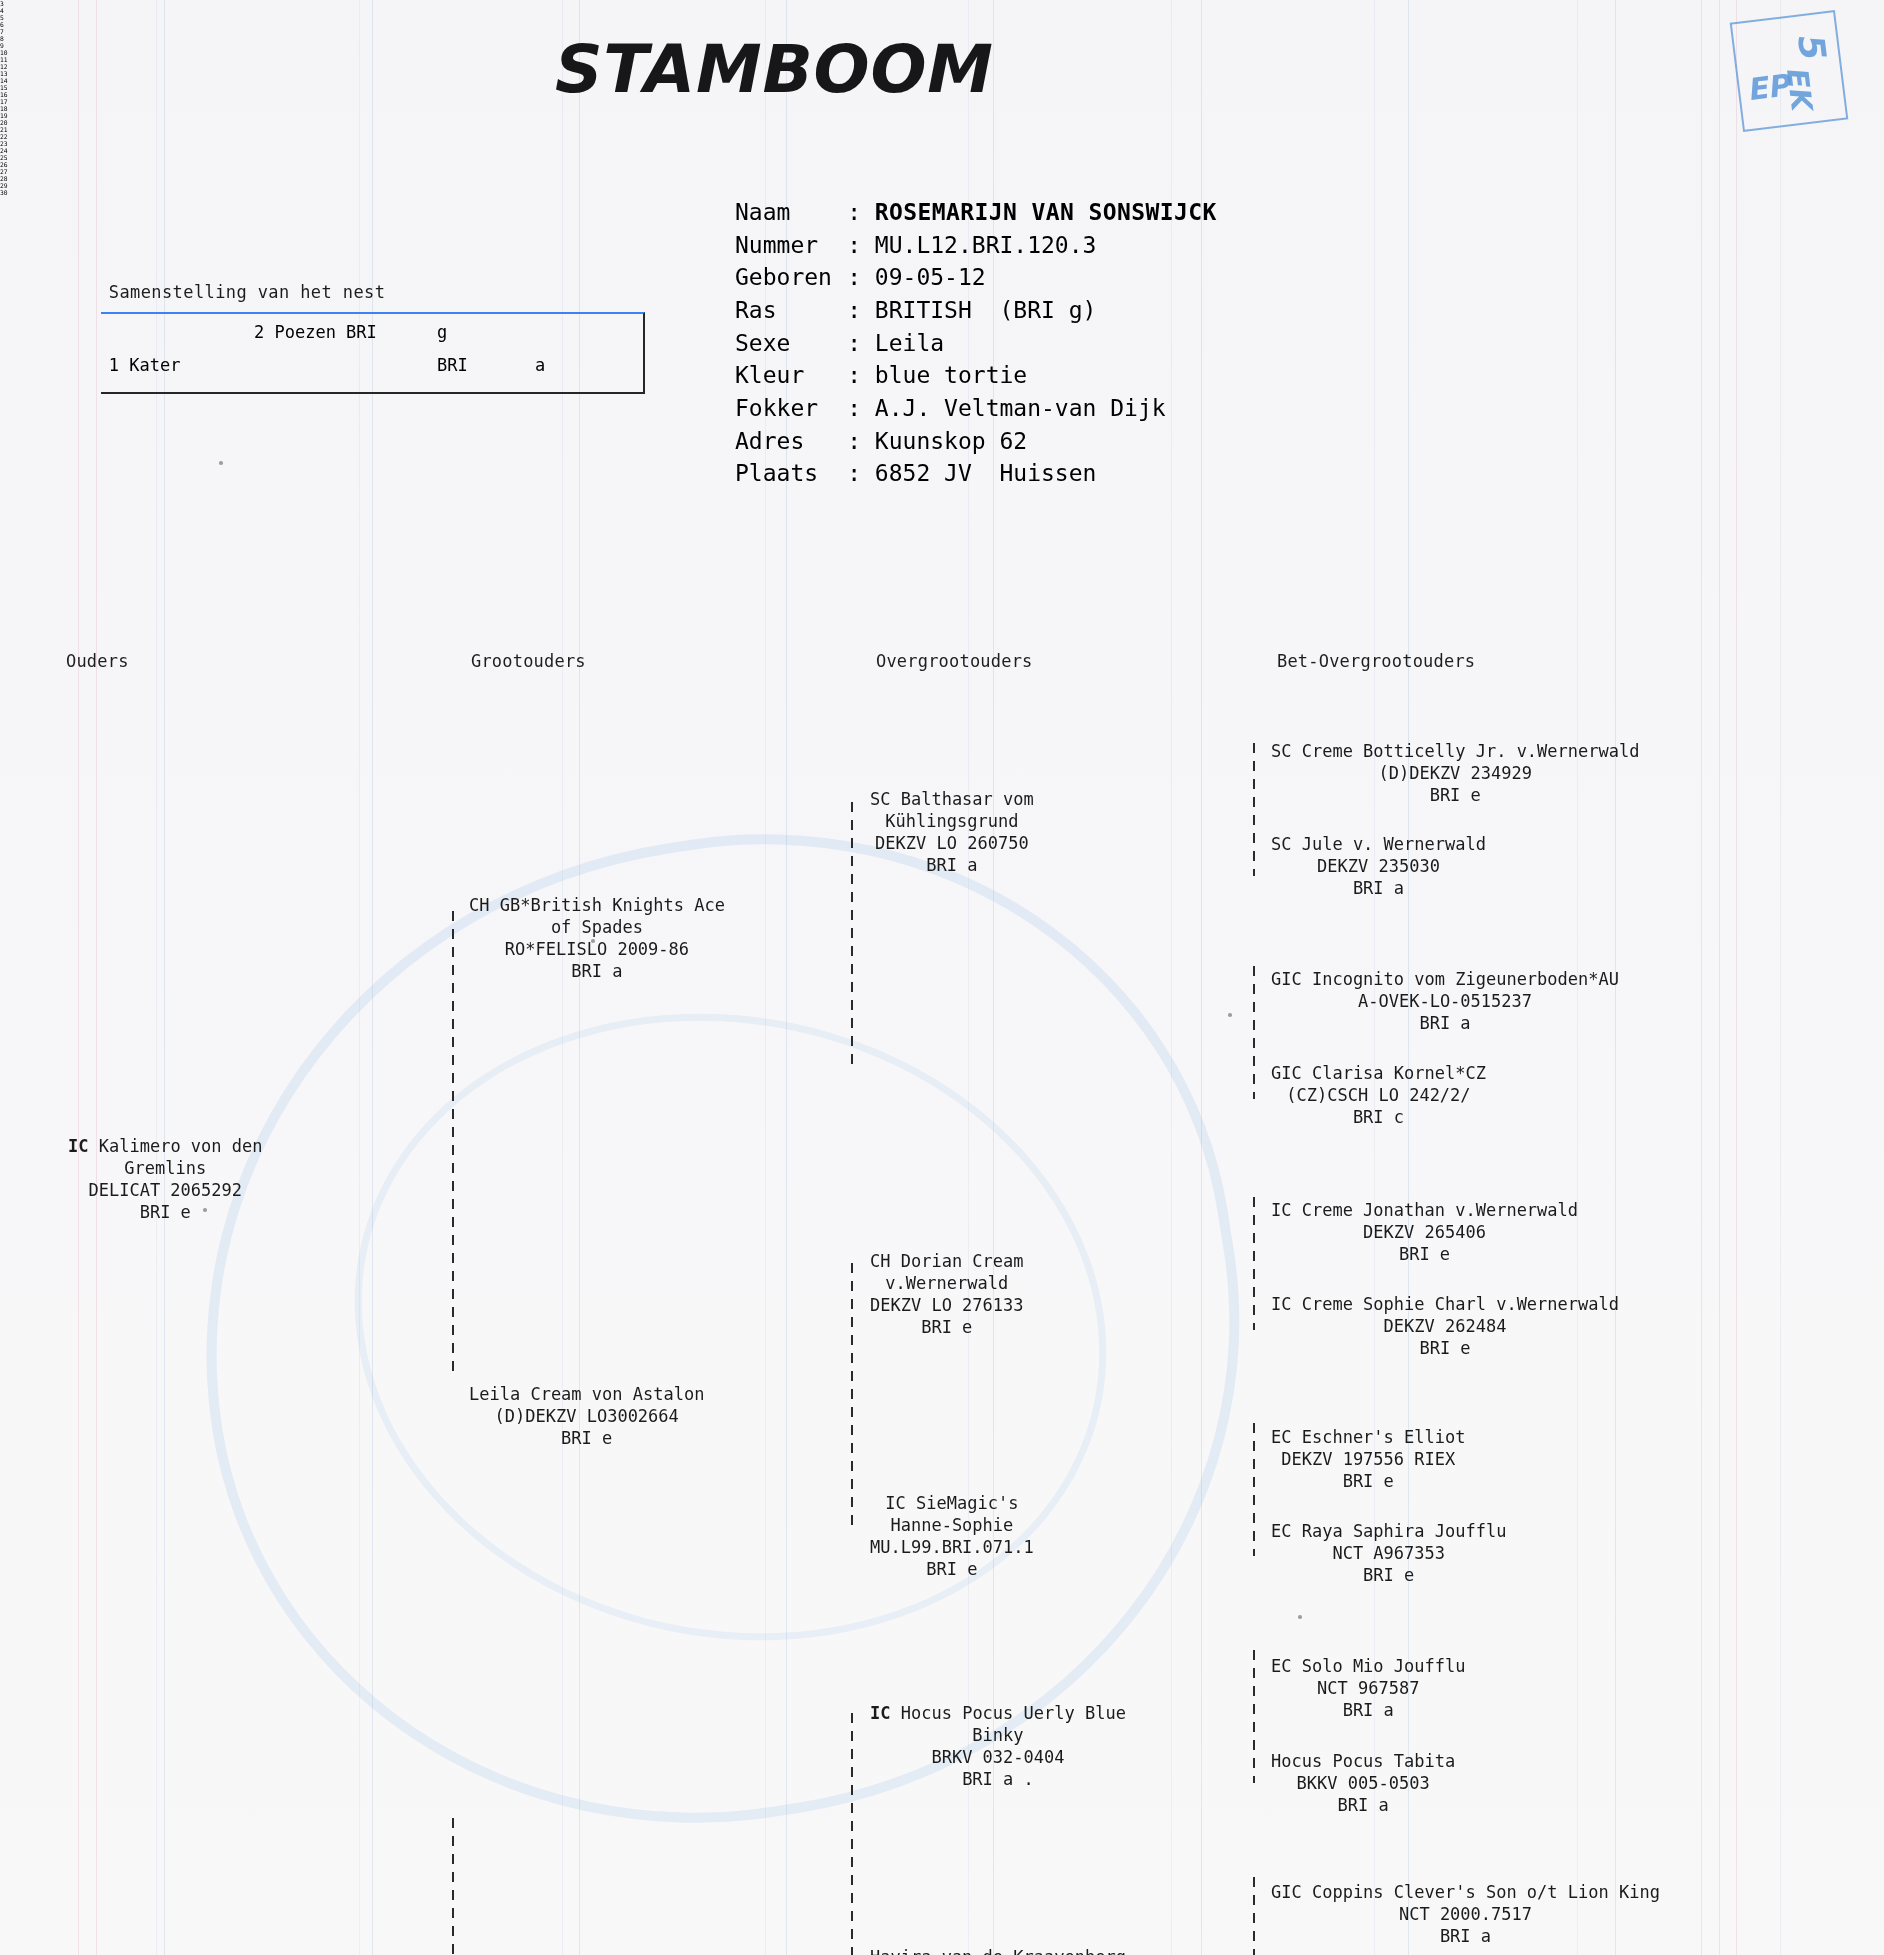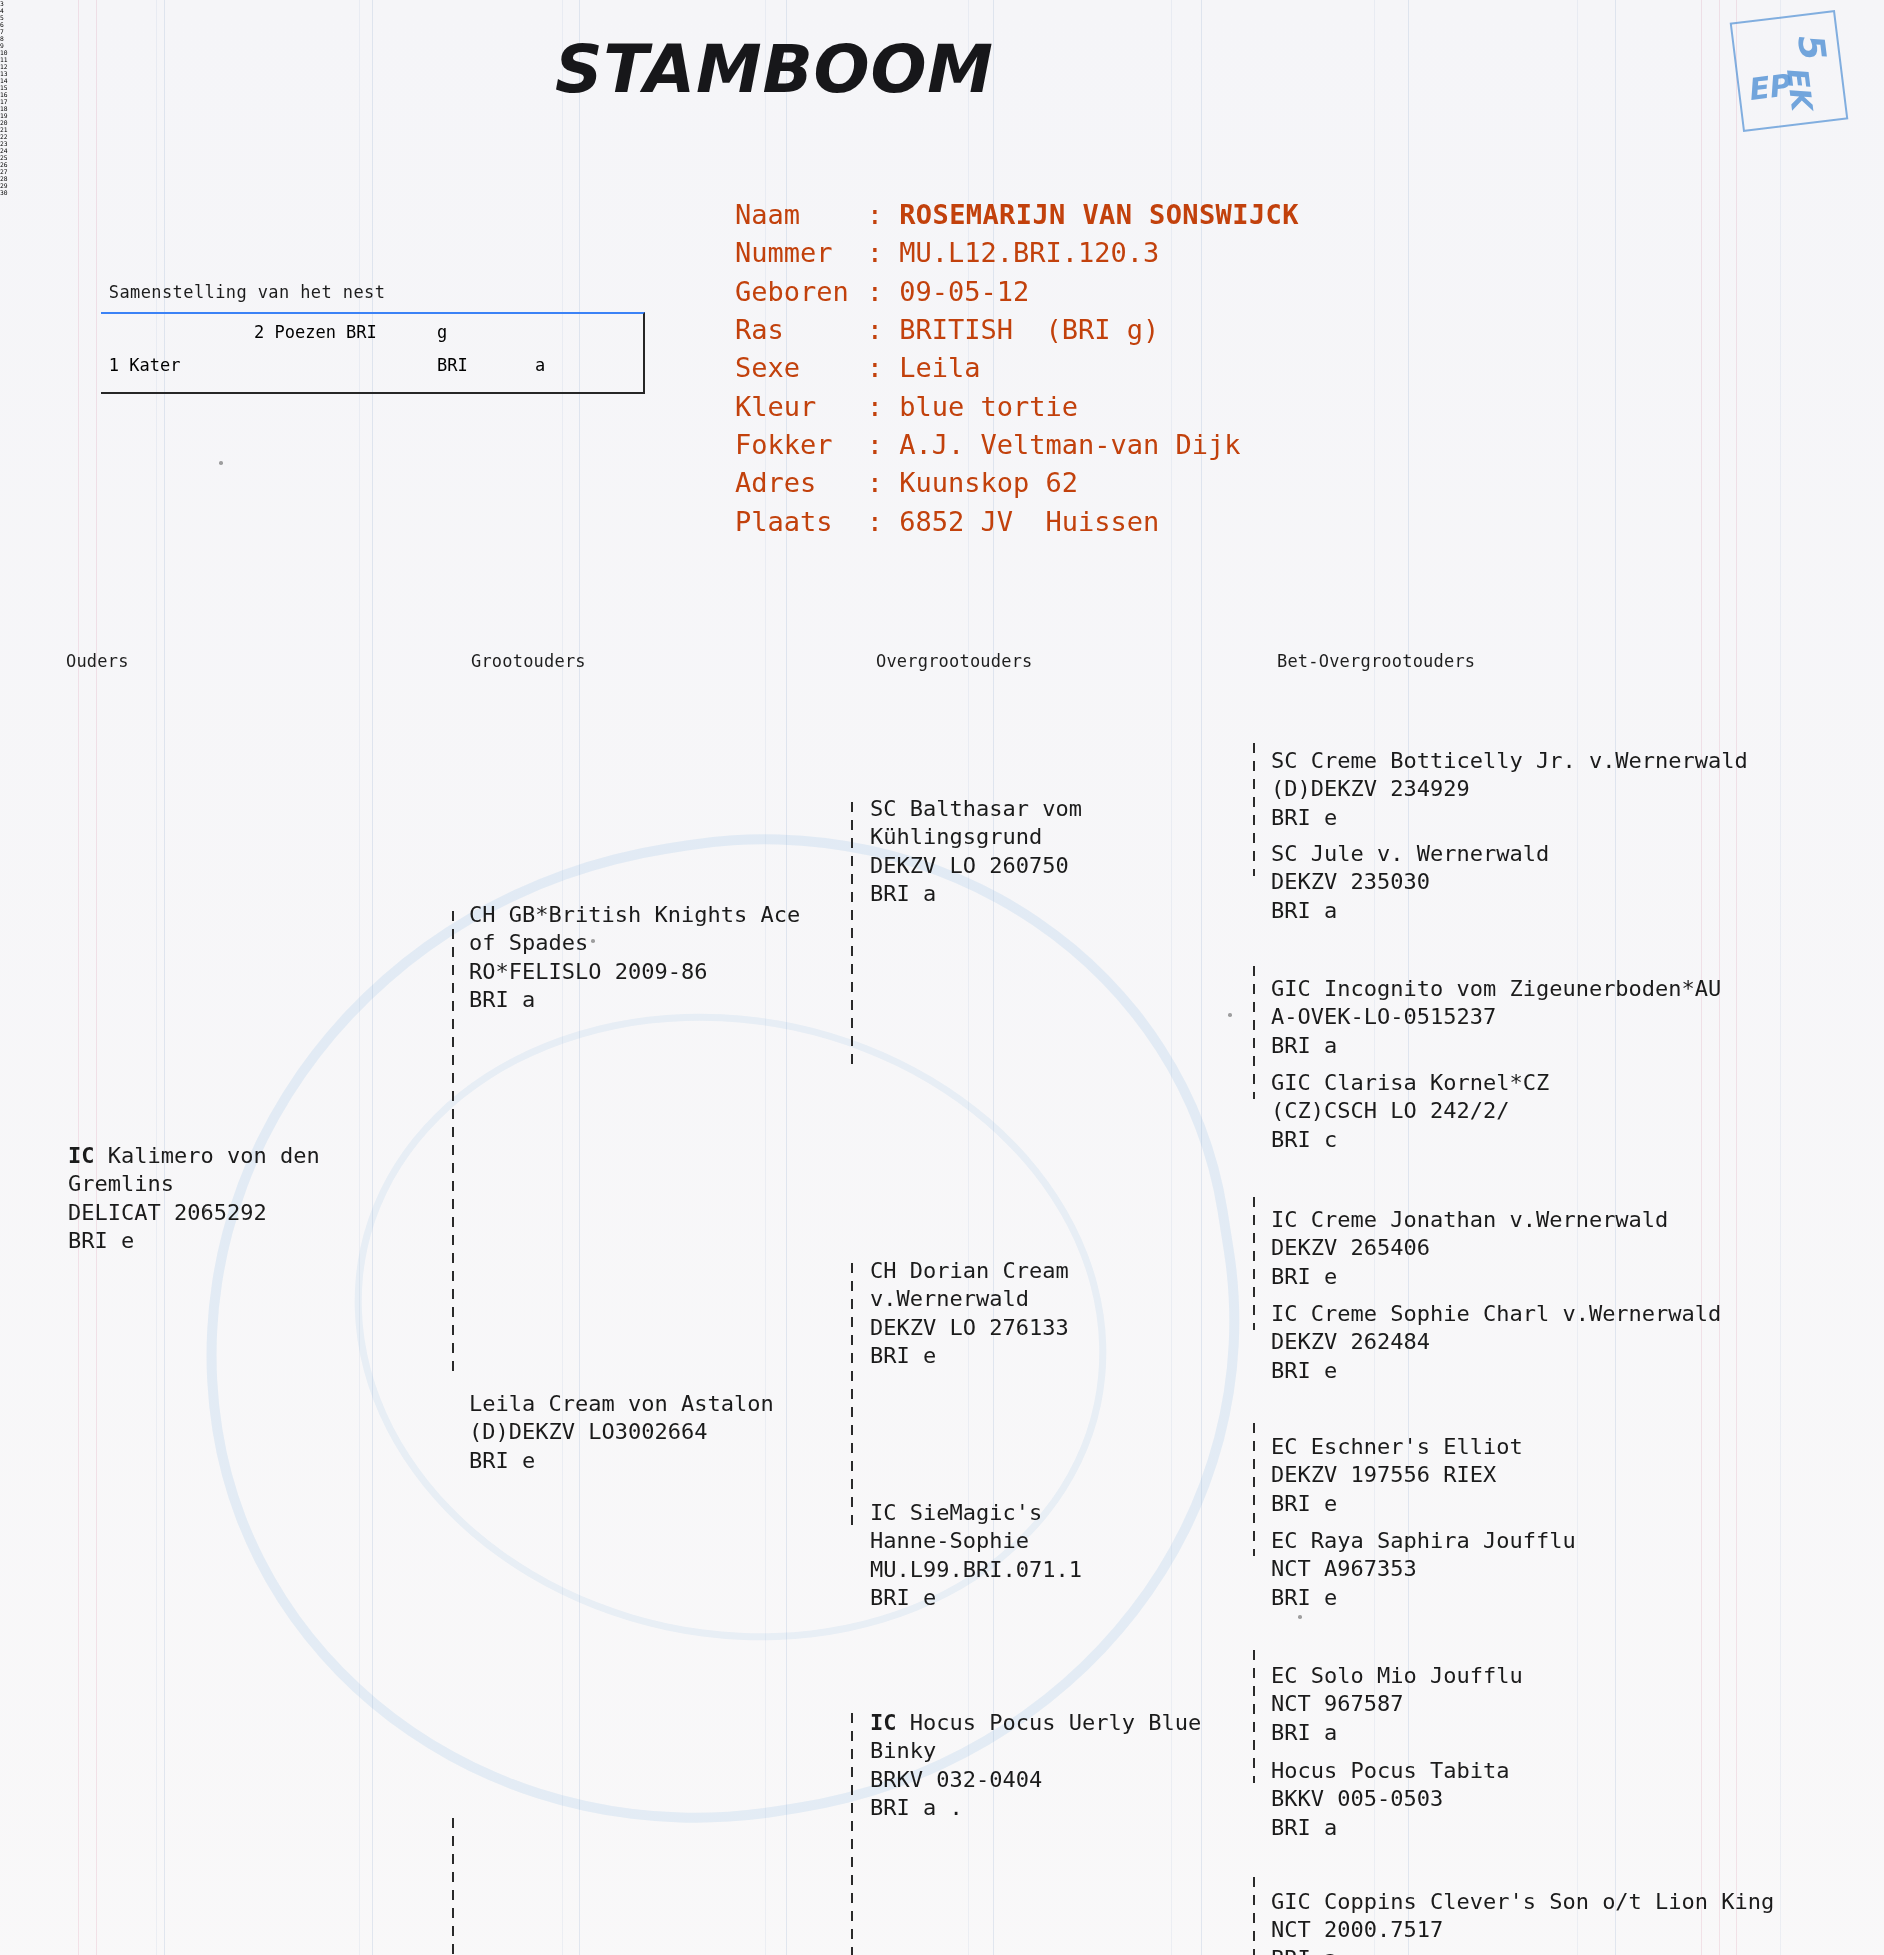--- a/index.html
+++ b/index.html
@@ -77,30 +77,30 @@
   #nest-table {
     margin-top:10.2px; border-top:2px solid #3b82f6; border-bottom:2px solid #262626;
     border-right:2px solid #262626; height:78px; position:relative;text-align:center;
   }
   #nest-table .r1 { position:absolute; left:153px; top:7.8px; font-size:17px; }
   #nest-table .r1b { position:absolute; left:336px; top:7.8px; font-size:17px; }
   #nest-table .r2 { position:absolute; left:7.8px; top:41px; font-size:17px; }
   #nest-table .r2b { position:absolute; left:336px; top:41px; font-size:17px; }
 
   
-  #info { position:absolute; left:735px; top:196px; font-size:27px; line-height:1.42; color:#c2410c; }
+  #info { position:absolute; left:735px; top:196px; font-size:23px; line-height:1.42; color:#000000; }
   #info .row { white-space:pre; }
   #info .lbl { display:inline-block; width:8.1ch; }
   #info .val.bold { font-weight:700; letter-spacing:0.4px; }
 
   
   .col-head { position:absolute; font-size:17px; color:#1e1e1e; letter-spacing:0.2px; }
 
   
-  .entry { position:absolute; font-size:22px; line-height:1.30; color:#1b1b1b; white-space:pre; }
+  .entry { position:absolute; font-size:17px; line-height:1.30; color:#1b1b1b; white-space:pre;text-align:center; }
   .entry .ttl { font-weight:700; }
   .bar { position:absolute; width:1.6px; background:#2a2a2a; }
   .bar.dash {
     background:repeating-linear-gradient(180deg,#2a2a2a 0 10.2px, transparent 10.2px 18px);
   }
   
   .dot { position:absolute; width:3.5px; height:3.5px; background:#555; border-radius:50%; opacity:.55; }
 </style>
 </head>
 <body>

